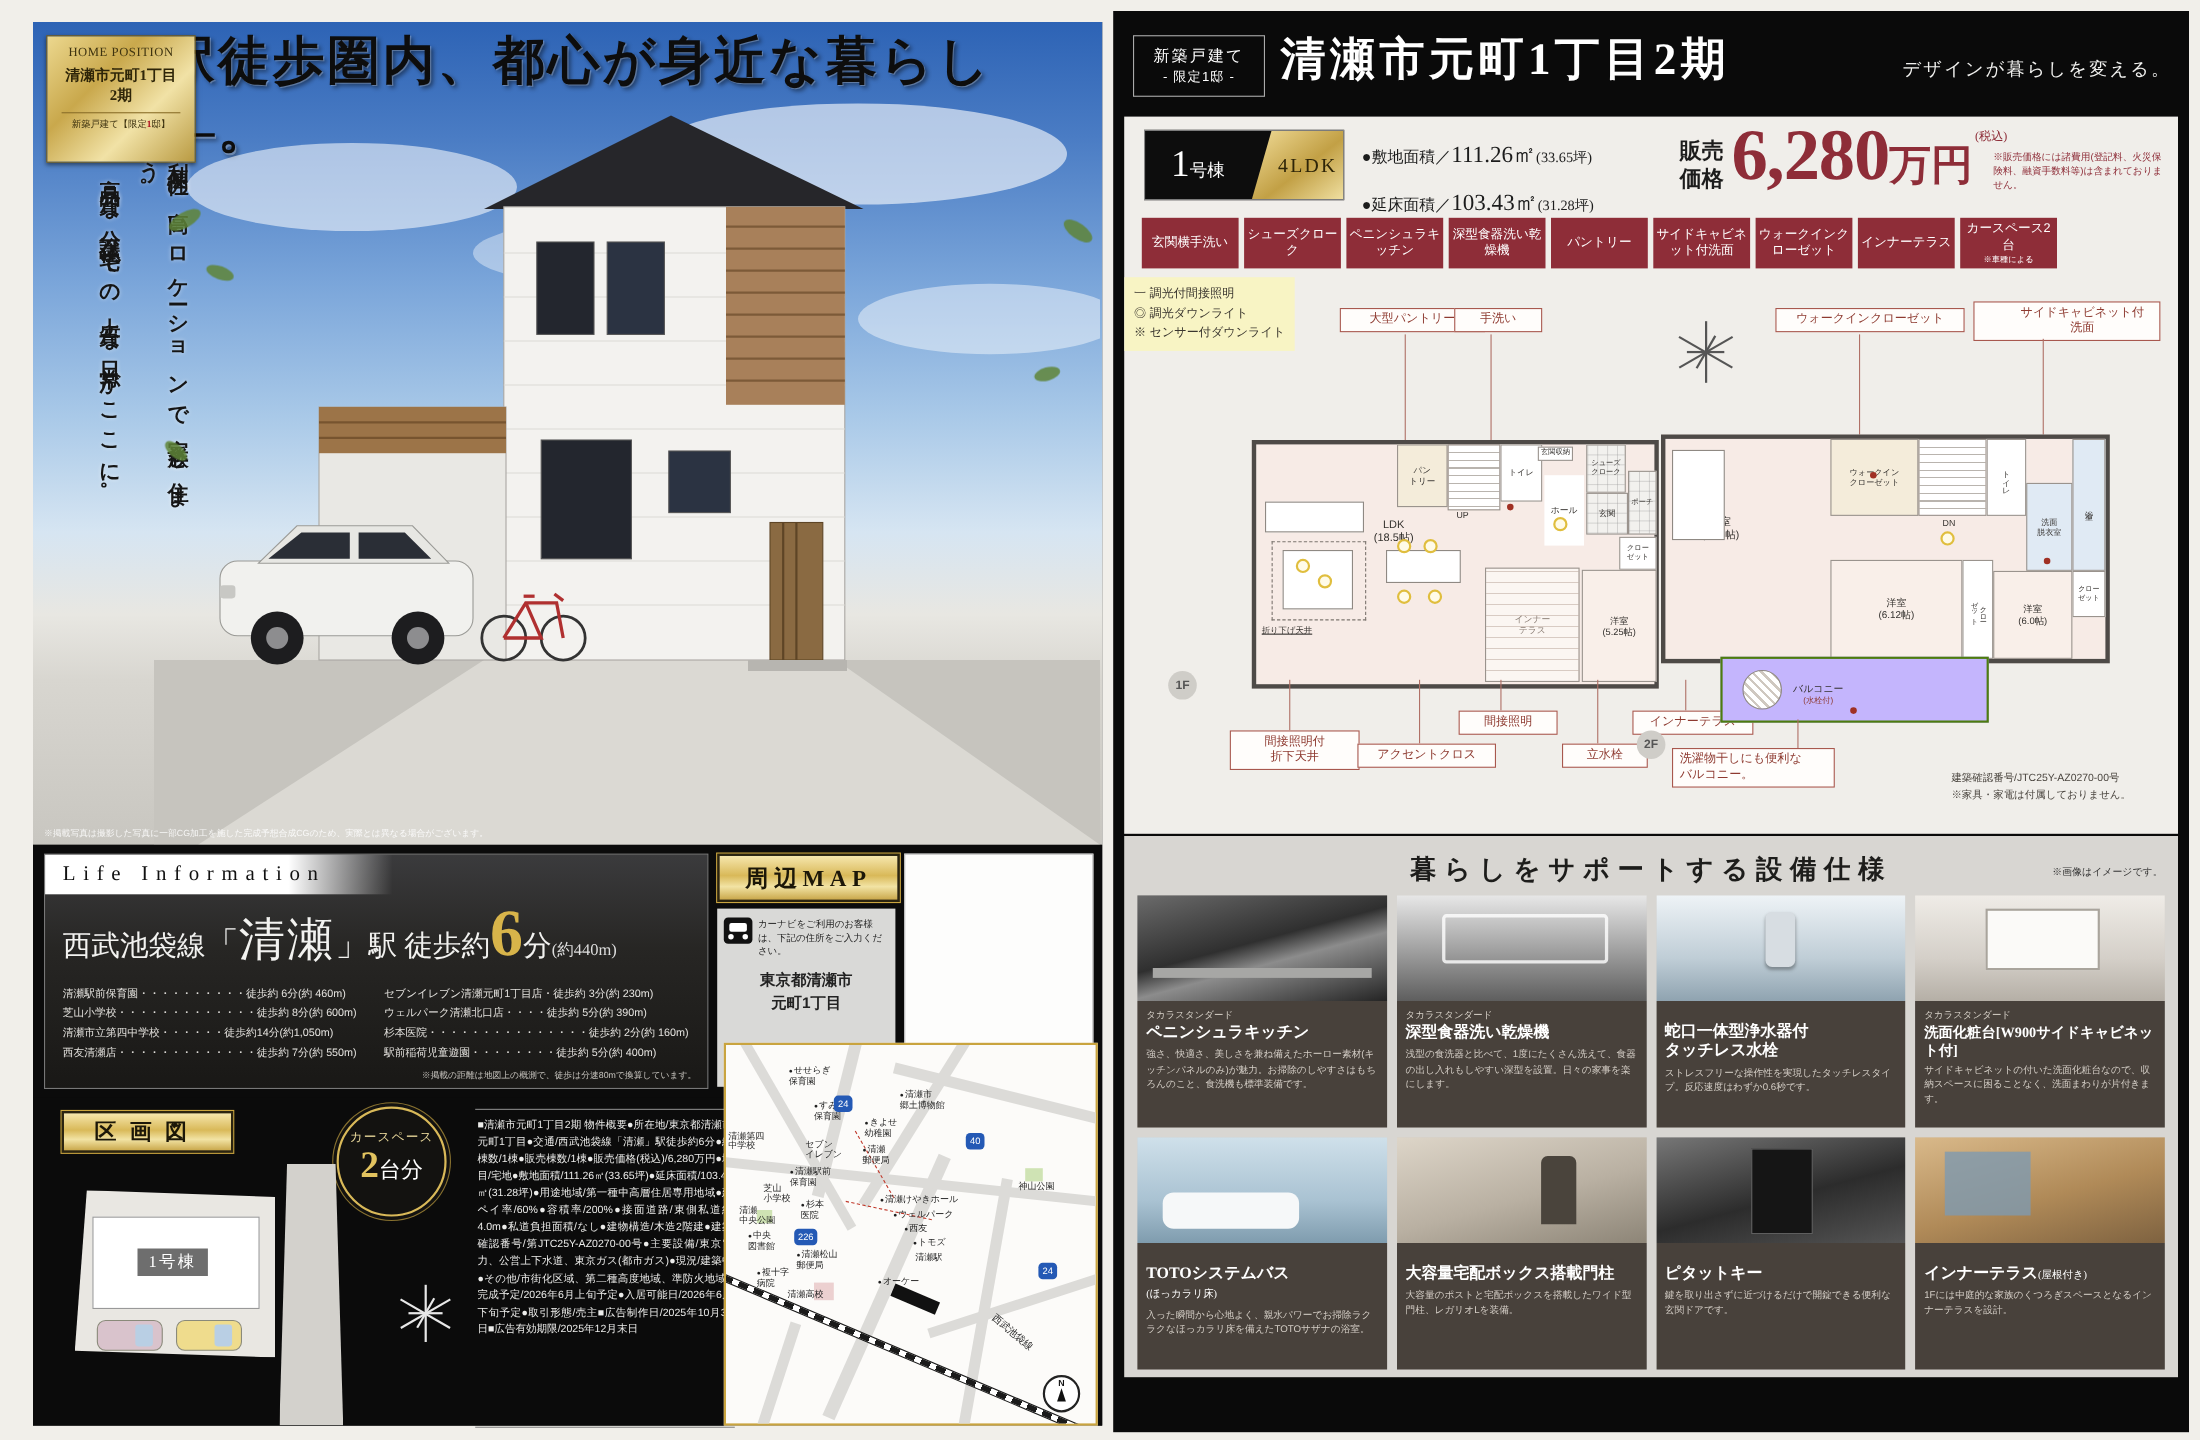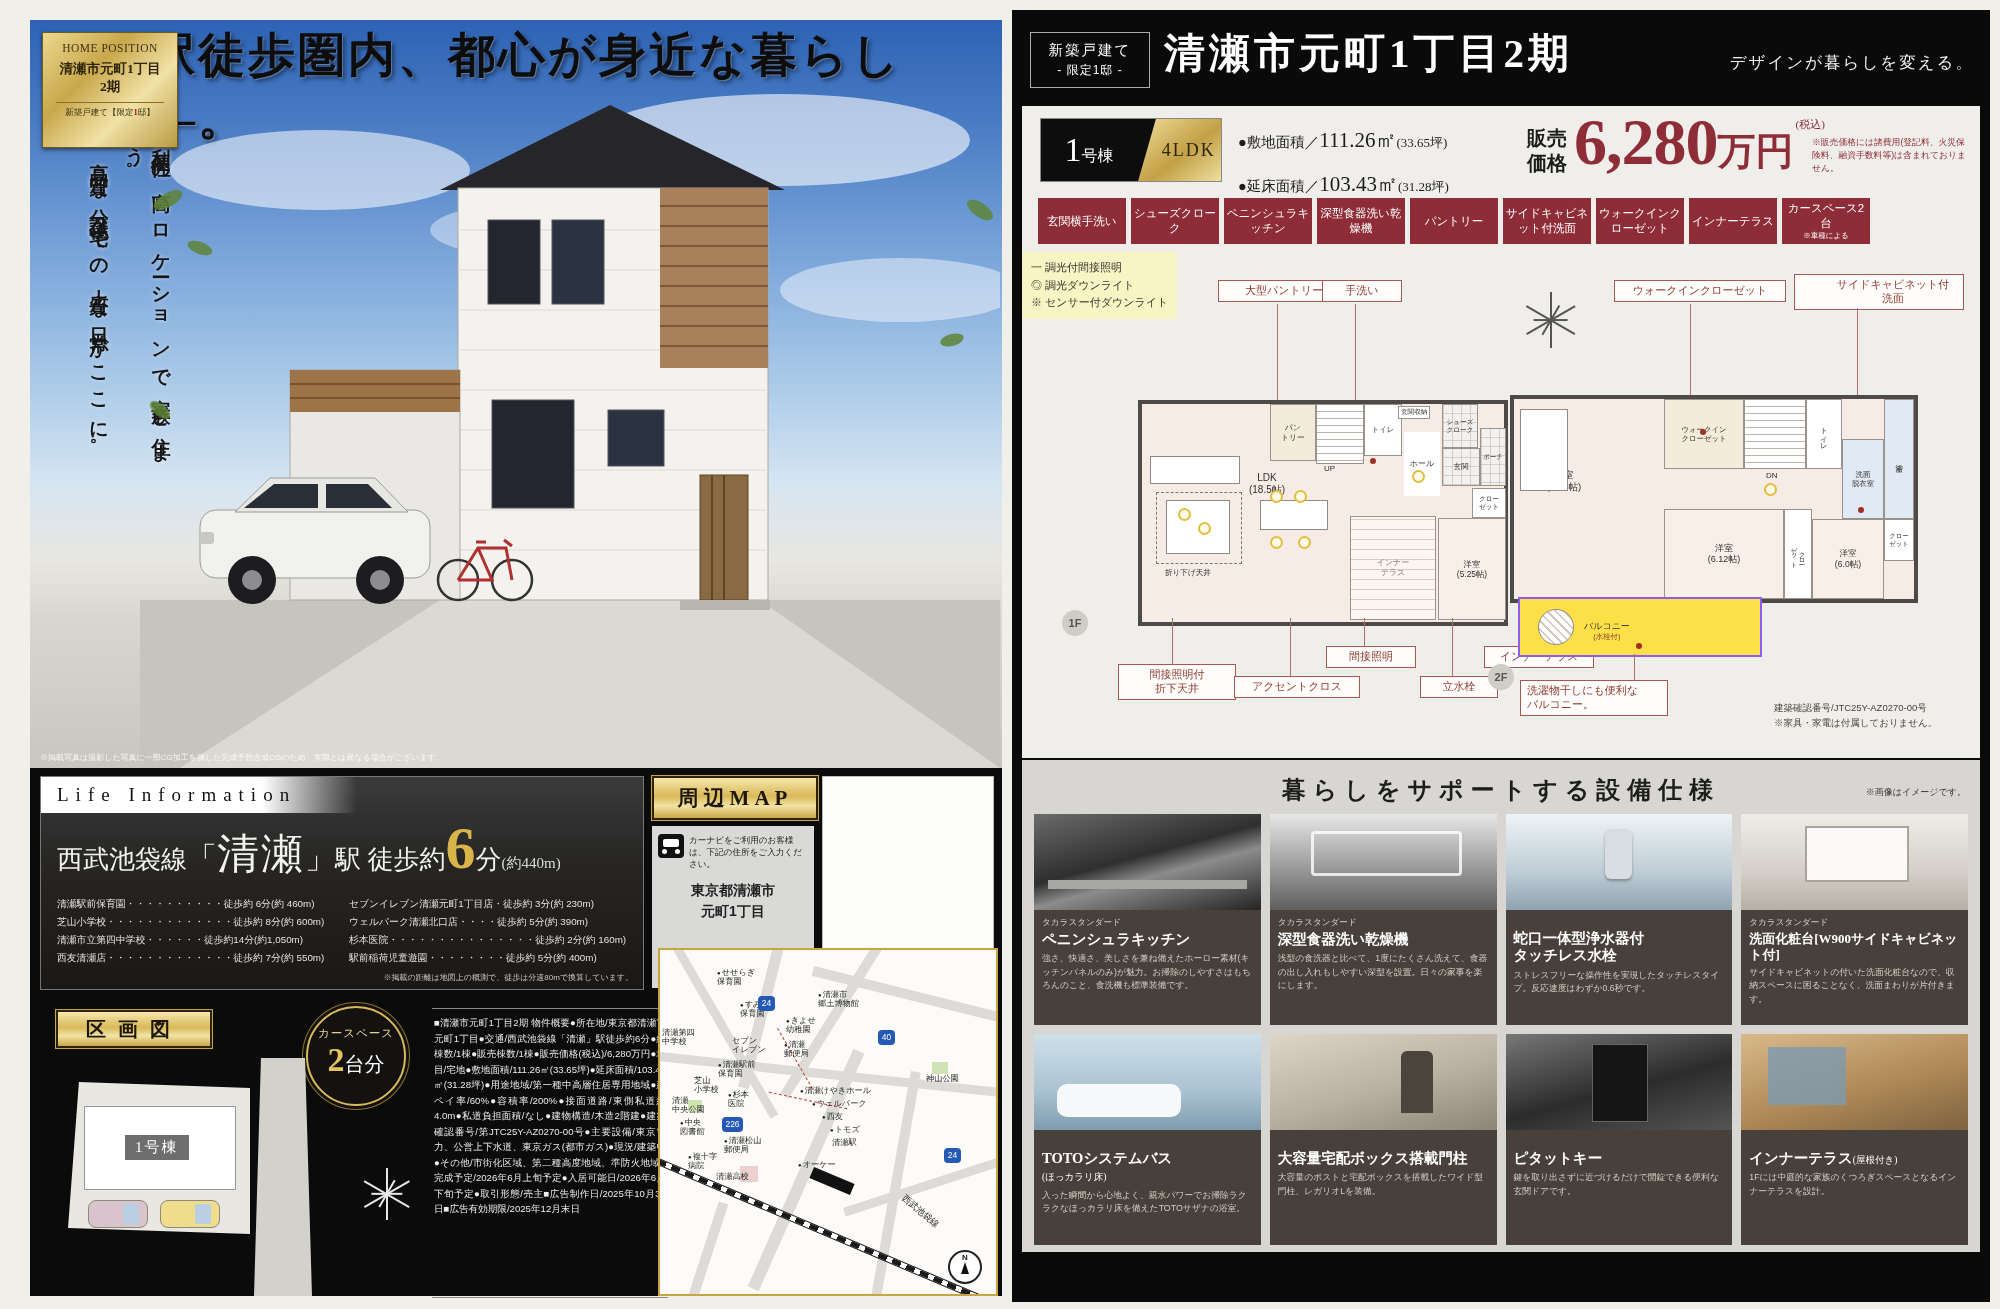--- a/index.html
+++ b/index.html
@@ -139,21 +139,21 @@
     linear-gradient(90deg,rgba(150,150,150,.35) 1px,transparent 1px),
     linear-gradient(0deg,rgba(150,150,150,.35) 1px,transparent 1px),#f2f1ee;background-size:9px 9px;}
   .brick{background:repeating-linear-gradient(0deg,#fbf6f2 0 9px,#d8cbc3 9px 10px);}
   .bluebg{background:#e0eaf4;}
   .cream{background:#f4ecda;}
   .furn{position:absolute;background:#fff;border:1px solid #8f8983;}
   .dl{position:absolute;width:9px;height:9px;border:2px solid #e0be3e;border-radius:50%;background:#fffbe8;}
   .dashedrect{position:absolute;border:1px dashed #7c766f;}
   .legend{position:absolute;background:#f8f4c4;padding:7px 9px;font-size:11px;color:#3a362f;line-height:1.6;white-space:nowrap;}
   .plan-note{position:absolute;font-size:9.5px;color:#4a453f;line-height:1.6;}
-  .balcony{position:absolute;border:2px solid #8b5cf6;background:#fde047;}
+  .balcony{position:absolute;border:2px solid #4d7c0f;background:#c4b5fd;margin-left:46px;}
   .sparkle-dark span{background:#555;}
   
   .equipment{position:absolute;left:10px;top:750px;width:958px;height:492px;background:#d8d6d2;}
   .eq-title{position:absolute;left:0;top:14px;width:100%;text-align:center;font-size:24px;letter-spacing:7px;color:#1d1d1b;font-weight:bold;}
   .eq-note{position:absolute;right:14px;top:26px;font-size:9px;color:#333;}
   .eq-grid{position:absolute;left:12px;top:54px;width:934px;display:grid;grid-template-columns:repeat(4,1fr);gap:9px;}
   .eq-card{background:#cfccc8;display:flex;flex-direction:column;}
   .ph{height:96px;position:relative;overflow:hidden;}
   .eq-cap{flex:1;background:#48413b;color:#fff;padding:7px 8px 8px;min-height:100px;}
   .eq-brand{font-size:8.6px;color:#d8d2c9;min-height:11px;}
@@ -485,21 +485,21 @@
           <span class="s4"></span>
           <span class="s5"></span>
       </div>
 
       <div class="plan" style="left:116px;top:148px;width:362px;height:218px;">
         <div class="room nob pre" style="left:90px;top:60px;width:70px;height:40px;font-size:10px;">LDK
 (18.5帖)</div>
         <div class="furn" style="left:8px;top:52px;width:88px;height:26px;"></div>
         <div class="furn" style="left:24px;top:96px;width:62px;height:52px;"></div>
         <div class="dashedrect" style="left:14px;top:88px;width:84px;height:70px;"></div>
-        <div class="rm-label pre" style="left:23px;top:164px;font-size:7.6px;">折り下げ天井</div>
+        <div class="rm-label pre" style="left:5px;top:164px;font-size:7.6px;text-decoration:underline;">折り下げ天井</div>
         <div class="furn" style="left:118px;top:96px;width:66px;height:28px;"></div>
         <div class="dl" style="left:36px;top:104px;"></div>
           <div class="dl" style="left:56px;top:118px;"></div>
         <div class="dl" style="left:128px;top:86px;"></div>
           <div class="dl" style="left:152px;top:86px;"></div>
         <div class="dl" style="left:128px;top:132px;"></div>
           <div class="dl" style="left:156px;top:132px;"></div>
         <div class="room cream pre" style="left:128px;top:0px;width:44px;height:55px;font-size:7.8px;">パン
 トリー</div>
         <div class="room stairs pre" style="left:174px;top:0px;width:46px;height:58px;"></div>

